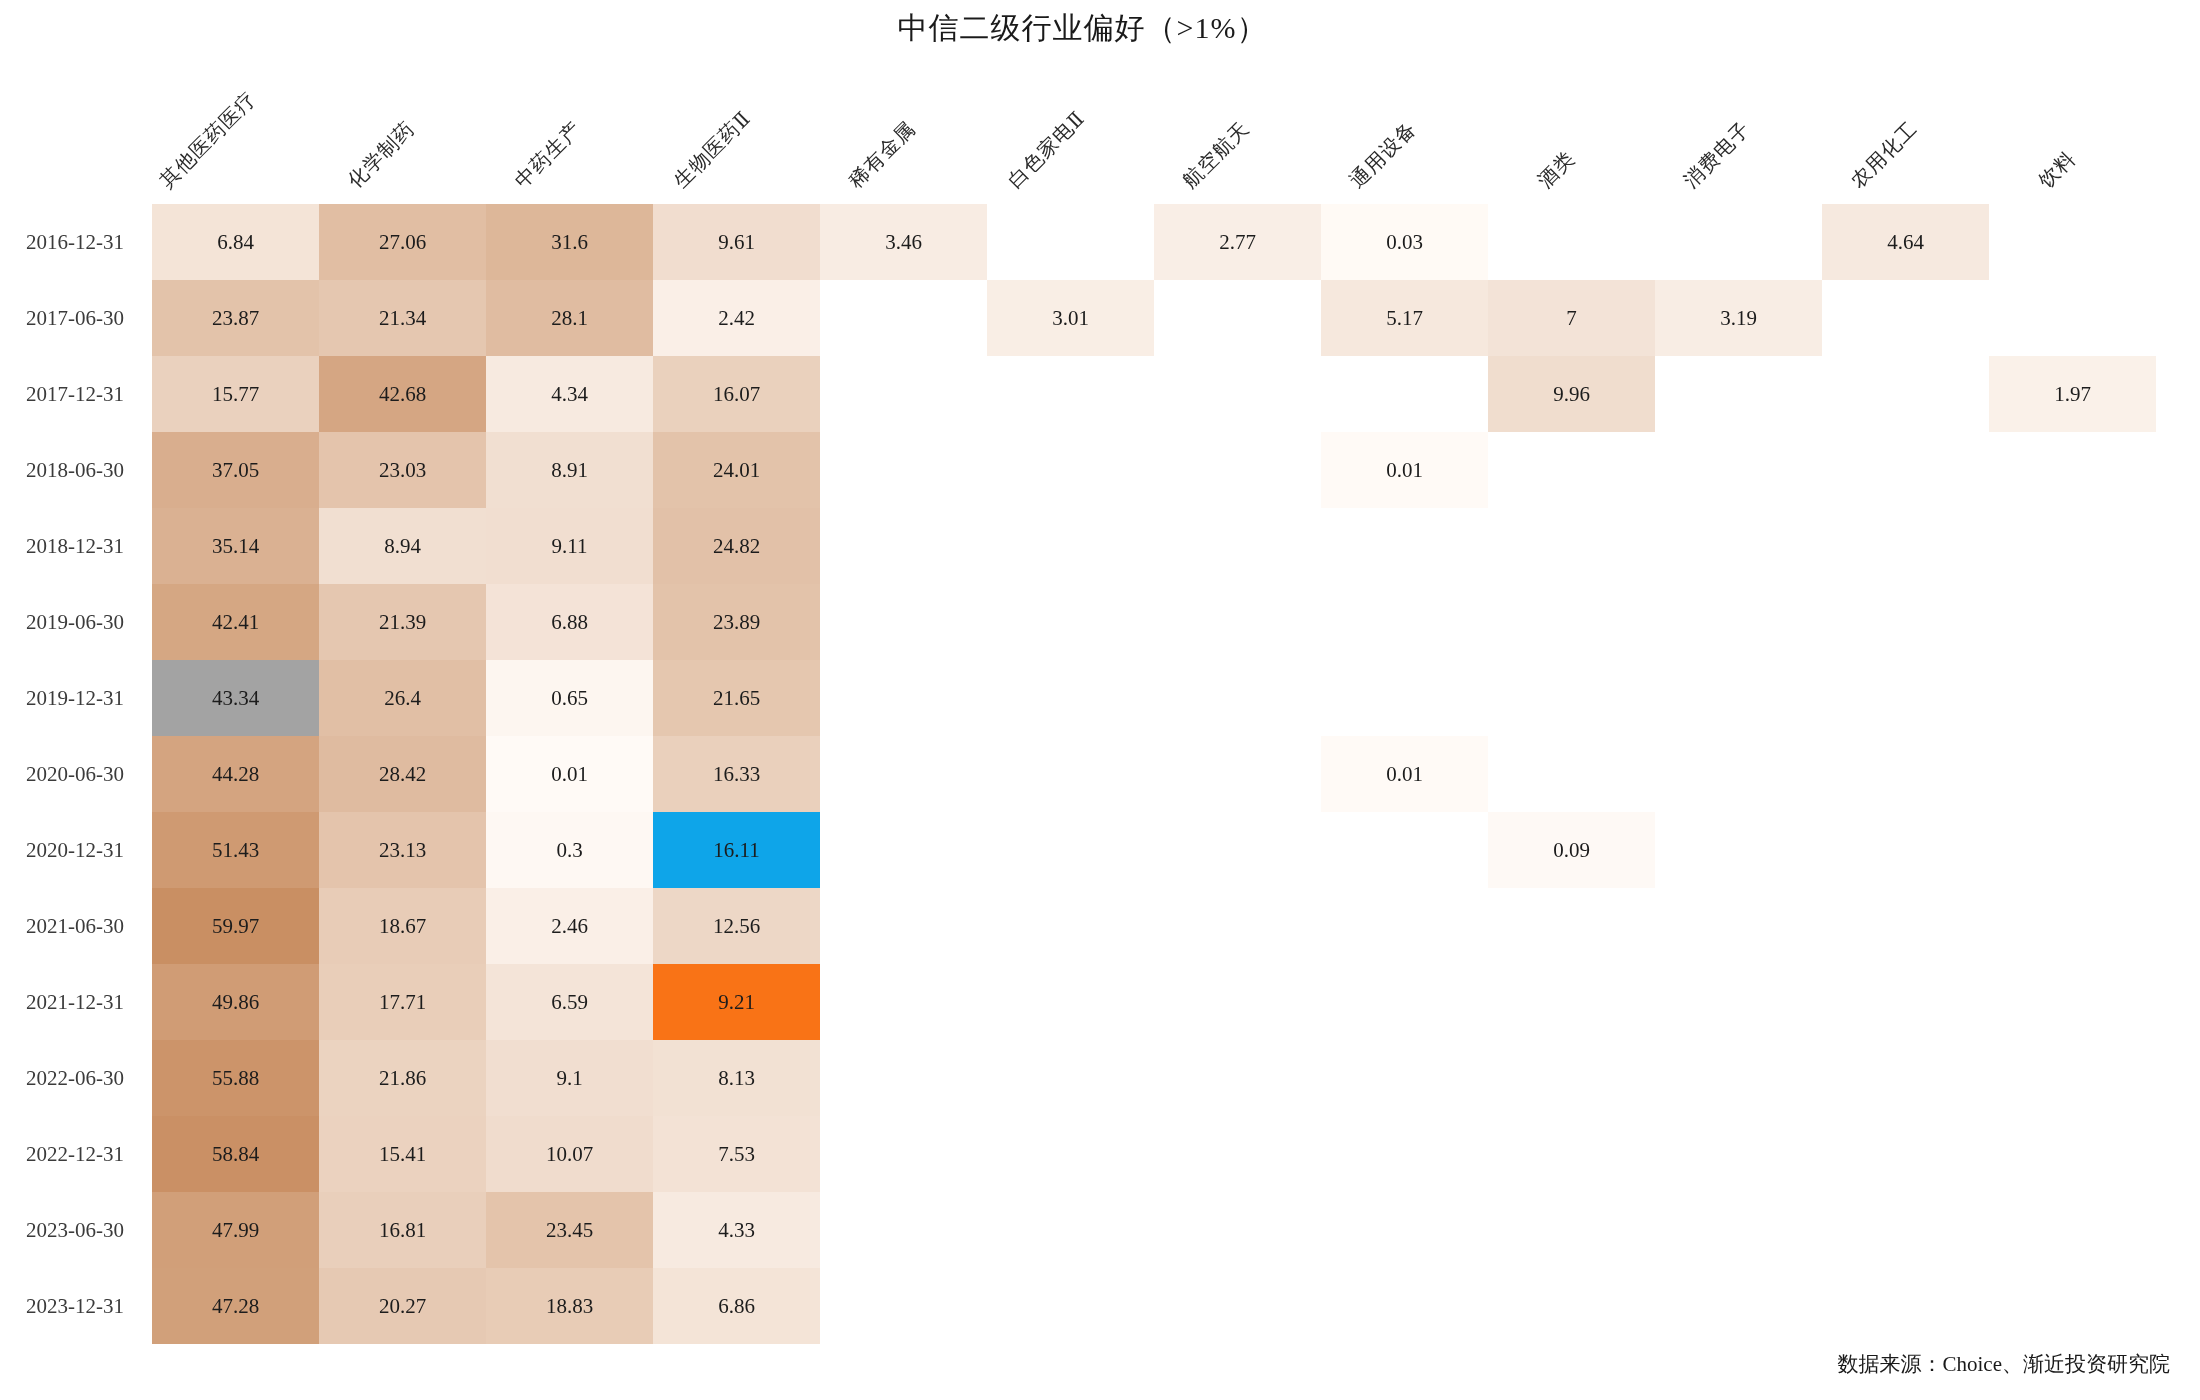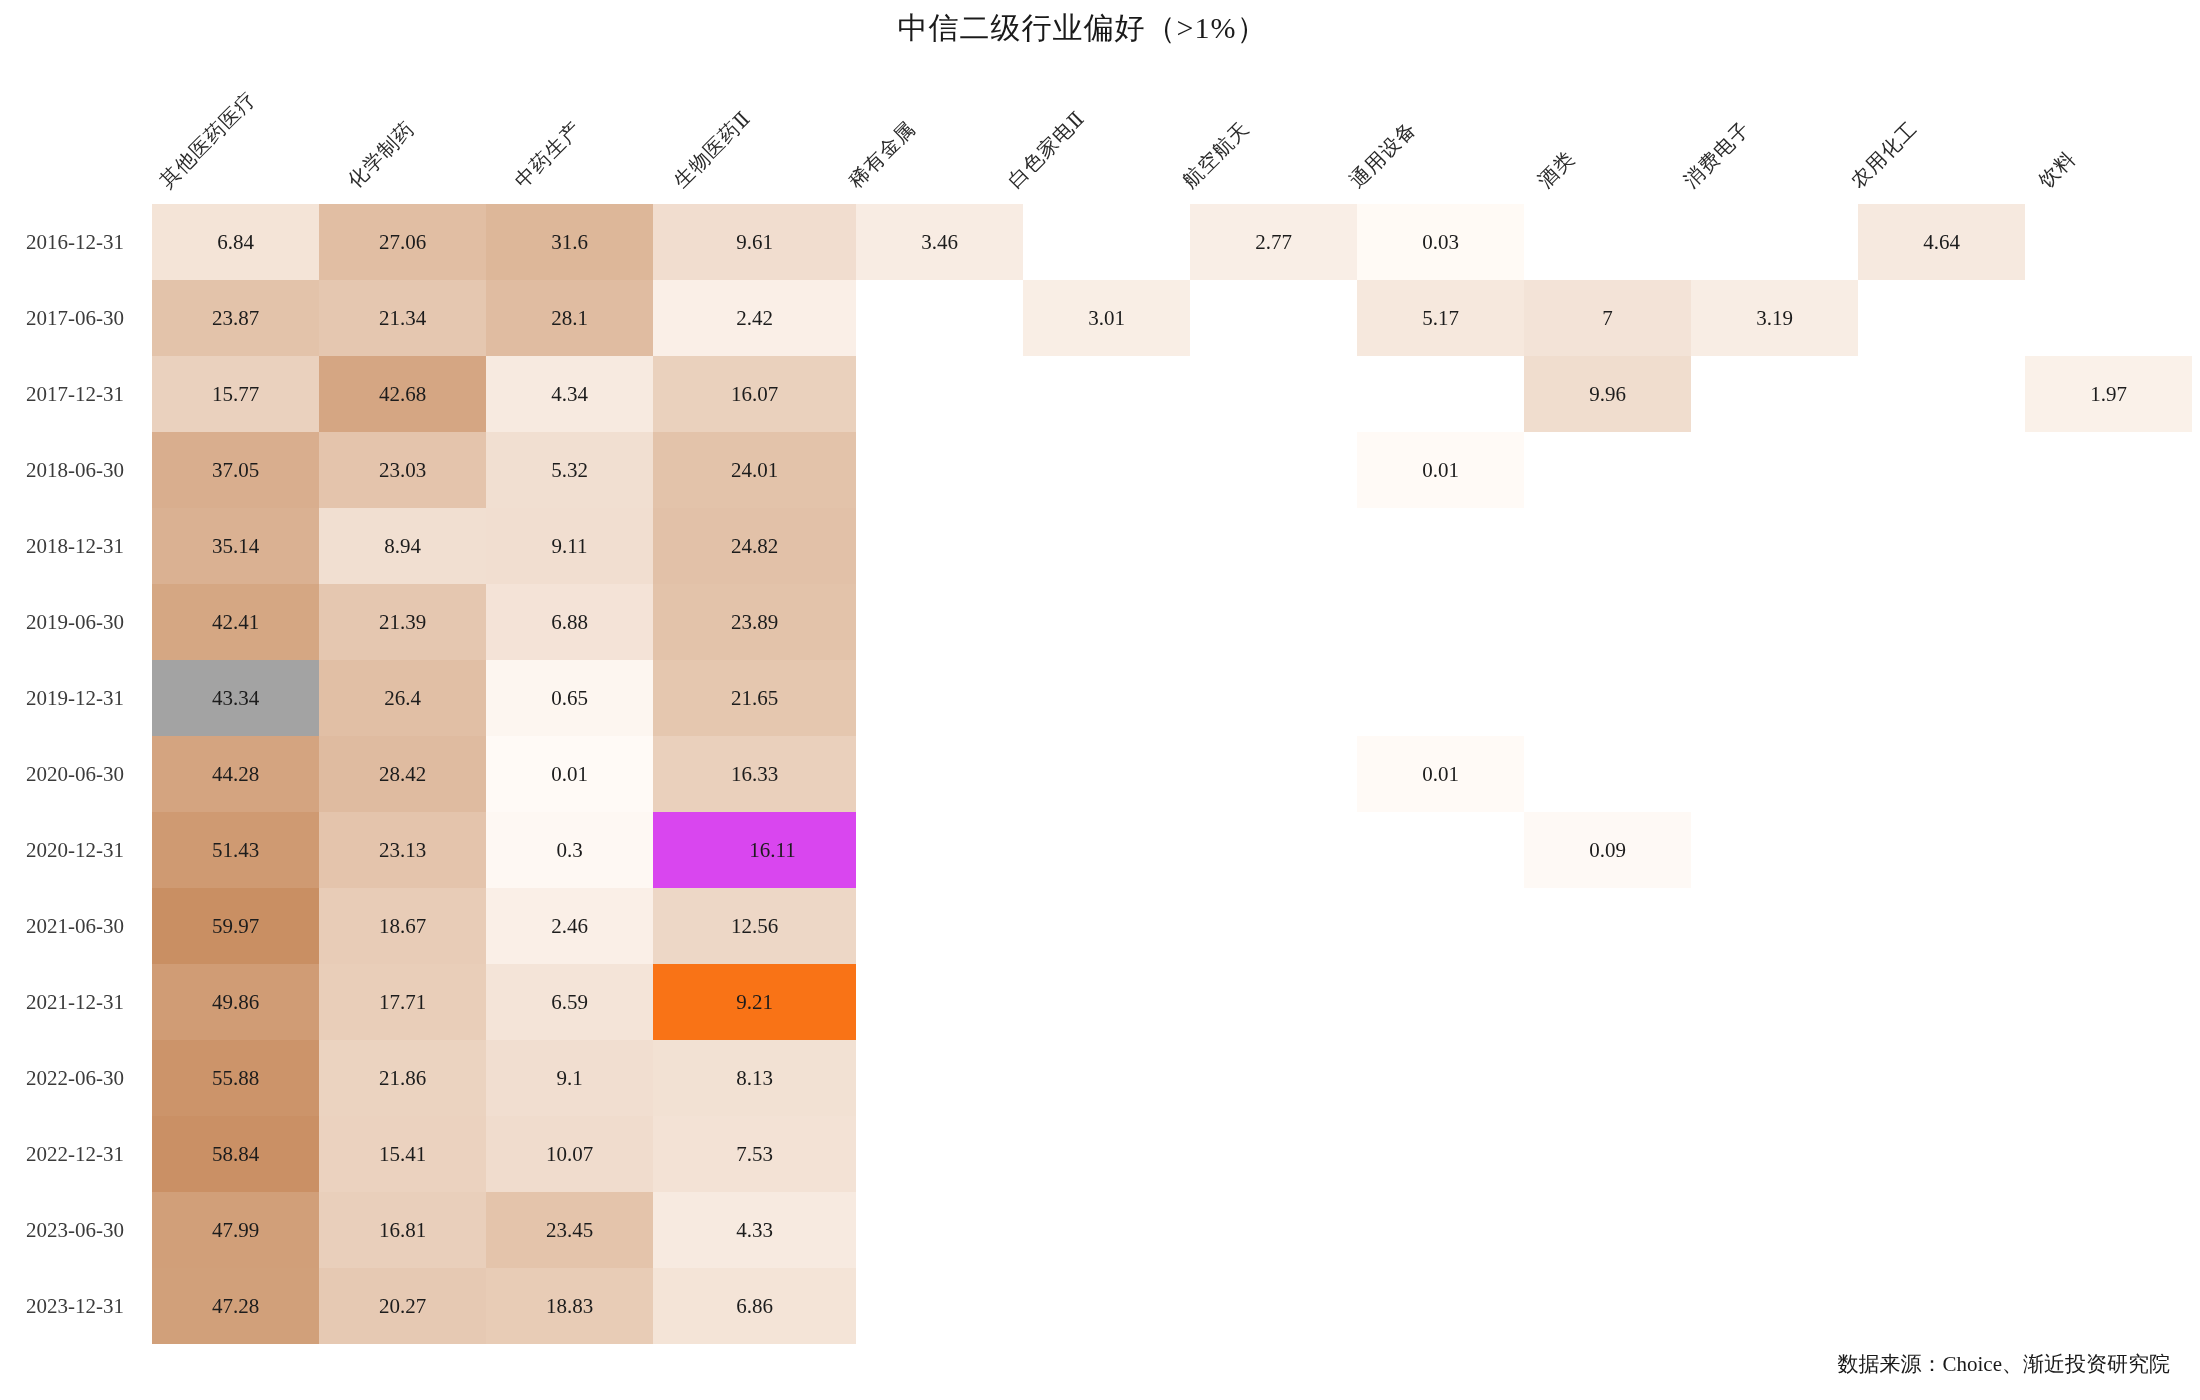--- a/index.html
+++ b/index.html
@@ -198,21 +198,21 @@
             <td class="empty"></td>
             <td class="empty"></td>
             <td style="background: rgb(240, 221, 206);">9.96</td>
             <td class="empty"></td>
             <td class="empty"></td>
             <td style="background: rgb(250, 241, 233);">1.97</td>
           </tr>
           <tr>
             <td style="background: rgb(217, 174, 142);">37.05</td>
             <td style="background: rgb(228, 196, 172);">23.03</td>
-            <td style="background: rgb(241, 223, 209);">5.32</td>
+            <td style="background: rgb(241, 223, 209);">8.91</td>
             <td style="background: rgb(227, 195, 170);">24.01</td>
             <td class="empty"></td>
             <td class="empty"></td>
             <td class="empty"></td>
             <td style="background: rgb(255, 250, 246);">0.01</td>
             <td class="empty"></td>
             <td class="empty"></td>
             <td class="empty"></td>
             <td class="empty"></td>
           </tr>
@@ -269,21 +269,21 @@
             <td style="background: rgb(255, 250, 246);">0.01</td>
             <td class="empty"></td>
             <td class="empty"></td>
             <td class="empty"></td>
             <td class="empty"></td>
           </tr>
           <tr>
             <td style="background: rgb(207, 154, 114);">51.43</td>
             <td style="background: rgb(228, 196, 172);">23.13</td>
             <td style="background: rgb(254, 248, 243);">0.3</td>
-            <td style="background: #d946ef; padding-left: 36px;">16.11</td>
+            <td style="background: #0ea5e9;">16.11</td>
             <td class="empty"></td>
             <td class="empty"></td>
             <td class="empty"></td>
             <td class="empty"></td>
             <td style="background: rgb(254, 249, 245);">0.09</td>
             <td class="empty"></td>
             <td class="empty"></td>
             <td class="empty"></td>
           </tr>
           <tr>

